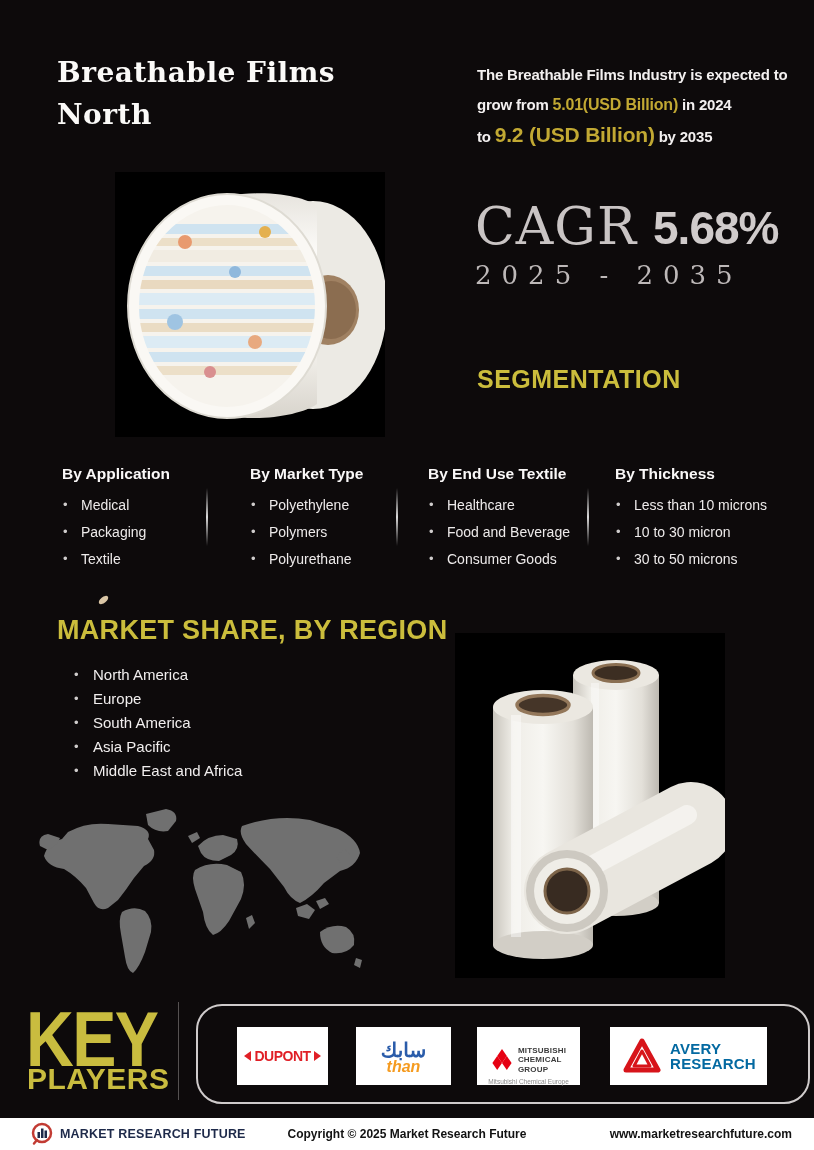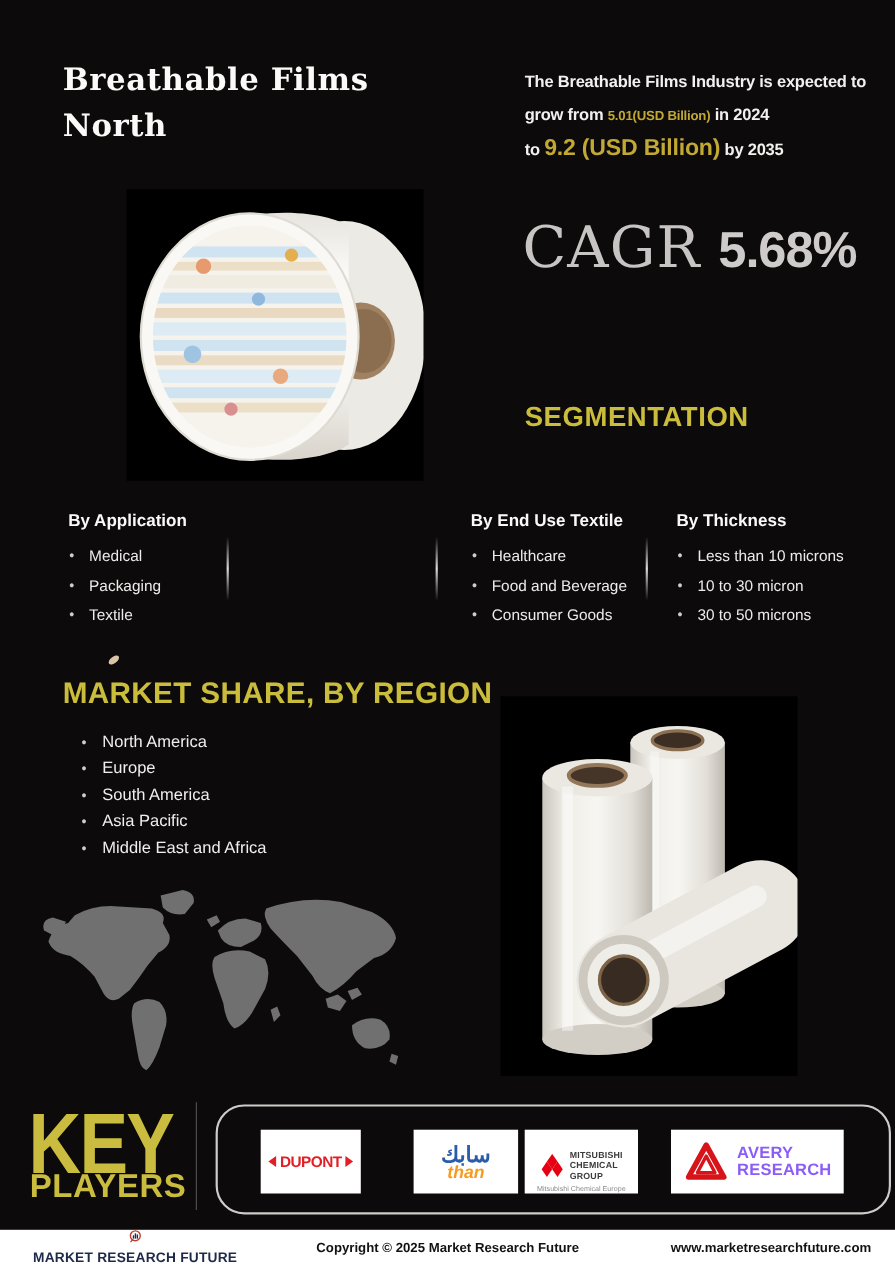--- a/index.html
+++ b/index.html
@@ -12,21 +12,21 @@
 
   
   .title{
     left:57px;top:52px;width:360px;color:#FBFAF8;
     font-family:"DejaVu Serif",serif;font-weight:700;
     font-size:28px;line-height:42px;letter-spacing:.5px;
   }
   .headline{left:477px;top:60px;width:334px;color:#F3F0F0;
     font-weight:700;font-size:15px;line-height:30px;letter-spacing:-.2px;}
   .hl-line{white-space:nowrap;}
-  .hl-val{color:#C2A933;font-size:12px;font-weight:700;}
+  .hl-val{color:#C2A933;font-size:16px;font-weight:700;}
   .hl-val.big{font-size:21px;}
 
   .cagr{left:475px;top:196px;}
   .cagr-row{display:flex;align-items:baseline;gap:16px;}
   .cagr-label{font-family:"DejaVu Serif",serif;font-size:52px;color:#C9C4C4;letter-spacing:1px;}
   .cagr-value{font-size:46px;font-weight:700;color:#D0CBCB;letter-spacing:-1px;}
   .cagr-period{font-family:"DejaVu Serif",serif;font-size:26px;color:#BDB8B8;letter-spacing:10px;margin-top:4px;}
 
   .seg-heading{left:477px;top:365px;font-size:25px;font-weight:700;color:#CBBD3C;letter-spacing:.5px;}
 
@@ -57,43 +57,43 @@
 
   
   .kp-key{left:26px;top:1000px;font-size:78px;line-height:1;font-weight:700;color:#C9BC3F;
     transform:scaleX(.85);transform-origin:left top;letter-spacing:-2px;}
   .kp-players{left:27px;top:1064px;font-size:30px;line-height:1;font-weight:700;color:#C9BC3F;letter-spacing:.5px;}
   .kp-divider{left:178px;top:1002px;width:1px;height:98px;background:#555151;}
   .kp-box{left:196px;top:1004px;width:610px;height:96px;border:2px solid #CFCBCB;border-radius:26px;}
   .logo-box{position:absolute;top:1027px;height:58px;background:#fff;display:flex;
     align-items:center;justify-content:center;box-sizing:border-box;}
   #logo-dupont{left:237px;width:91px;gap:3px;}
-  #logo-sabic{left:376px;width:95px;flex-direction:column;justify-content:center;gap:0;}
+  #logo-sabic{left:356px;width:95px;flex-direction:column;justify-content:center;gap:0;}
   #logo-mitsubishi{left:477px;width:103px;flex-direction:column;justify-content:flex-end;padding-top:5px;}
   #logo-avery{left:610px;width:157px;gap:7px;}
 
   .dupont-text{color:#E01F26;font-weight:700;font-size:14px;letter-spacing:-.5px;}
   .tri{width:0;height:0;border-top:5px solid transparent;border-bottom:5px solid transparent;}
   .tri-left{border-right:7px solid #E01F26;}
   .tri-right{border-left:7px solid #E01F26;}
 
   .sabic-arabic{color:#2A5CAA;font-size:20px;font-weight:700;line-height:22px;}
   .sabic-latin{color:#F59B20;font-size:16px;font-weight:700;font-style:italic;line-height:15px;margin-top:-2px;}
 
   .mitsu-row{display:flex;align-items:center;gap:5px;}
   .mitsu-lines{display:flex;flex-direction:column;}
   .mitsu-line{font-size:8px;line-height:9.5px;font-weight:600;color:#3B3B3B;letter-spacing:.2px;}
   .mitsu-sub{font-size:6.5px;color:#8a8a8a;margin-top:4px;}
 
   .avery-lines{display:flex;flex-direction:column;}
-  .avery-line{font-size:15px;line-height:15.5px;font-weight:700;color:#8b5cf6;letter-spacing:.2px;}
+  .avery-line{font-size:15px;line-height:15.5px;font-weight:700;color:#0369a1;letter-spacing:.2px;}
 
   
   .footer{left:0;top:1118px;width:814px;height:32px;background:#FFFFFF;}
-  .footer-brand{position:absolute;left:30px;top:0;height:32px;display:flex;align-items:center;gap:6px;flex-direction:column;}
+  .footer-brand{position:absolute;left:30px;top:0;height:32px;display:flex;align-items:center;gap:6px;}
   .footer-brand-text{font-size:12.5px;font-weight:700;color:#1E2A4A;letter-spacing:.2px;}
   .footer-copy{position:absolute;left:50%;top:0;height:32px;transform:translateX(-50%);
     display:flex;align-items:center;font-size:12px;font-weight:700;color:#121212;}
   .footer-site{position:absolute;right:22px;top:0;height:32px;display:flex;align-items:center;
     font-size:12px;font-weight:700;color:#121212;}
 </style>
 </head>
 <body>
 
 <div class="page">
@@ -111,20 +111,21 @@
     <div class="hl-line">
       <span>to </span><span class="hl-val big">9.2 (USD Billion)</span><span> by 2035</span>
     </div>
   </div>
 
   <div class="abs cagr">
     <div class="cagr-row">
       <span class="cagr-label">CAGR</span>
       <span class="cagr-value">5.68%</span>
     </div>
+    <div class="cagr-period">2025 - 2035</div>
   </div>
 
   <div class="abs seg-heading">SEGMENTATION</div>
 
   <div class="abs photo-panel" id="photo1">
     <svg width="270" height="265" viewBox="0 0 270 265">
       <defs>
         <linearGradient id="r1body" x1="0" y1="0" x2="0" y2="1">
           <stop offset="0" stop-color="#e7e4de"></stop>
             <stop offset=".25" stop-color="#fbfaf7"></stop>
@@ -163,20 +164,26 @@
       <ellipse cx="112" cy="134" rx="99" ry="112" fill="none" stroke="#dedbd3" stroke-width="2"></ellipse>
     </svg>
   </div>
 
   <div class="seg-col" id="seg-col-0">
     <div class="seg-title">By Application</div>
     <div class="seg-item">Medical</div>
     <div class="seg-item">Packaging</div>
     <div class="seg-item">Textile</div>
   </div>
+  <div class="seg-col" id="seg-col-1">
+    <div class="seg-title">By Market Type</div>
+    <div class="seg-item">Polyethylene</div>
+    <div class="seg-item">Polymers</div>
+    <div class="seg-item">Polyurethane</div>
+  </div>
   <div class="seg-col" id="seg-col-2">
     <div class="seg-title">By End Use Textile</div>
     <div class="seg-item">Healthcare</div>
     <div class="seg-item">Food and Beverage</div>
     <div class="seg-item">Consumer Goods</div>
   </div>
   <div class="seg-col" id="seg-col-3">
     <div class="seg-title">By Thickness</div>
     <div class="seg-item">Less than 10 microns</div>
     <div class="seg-item">10 to 30 micron</div>

